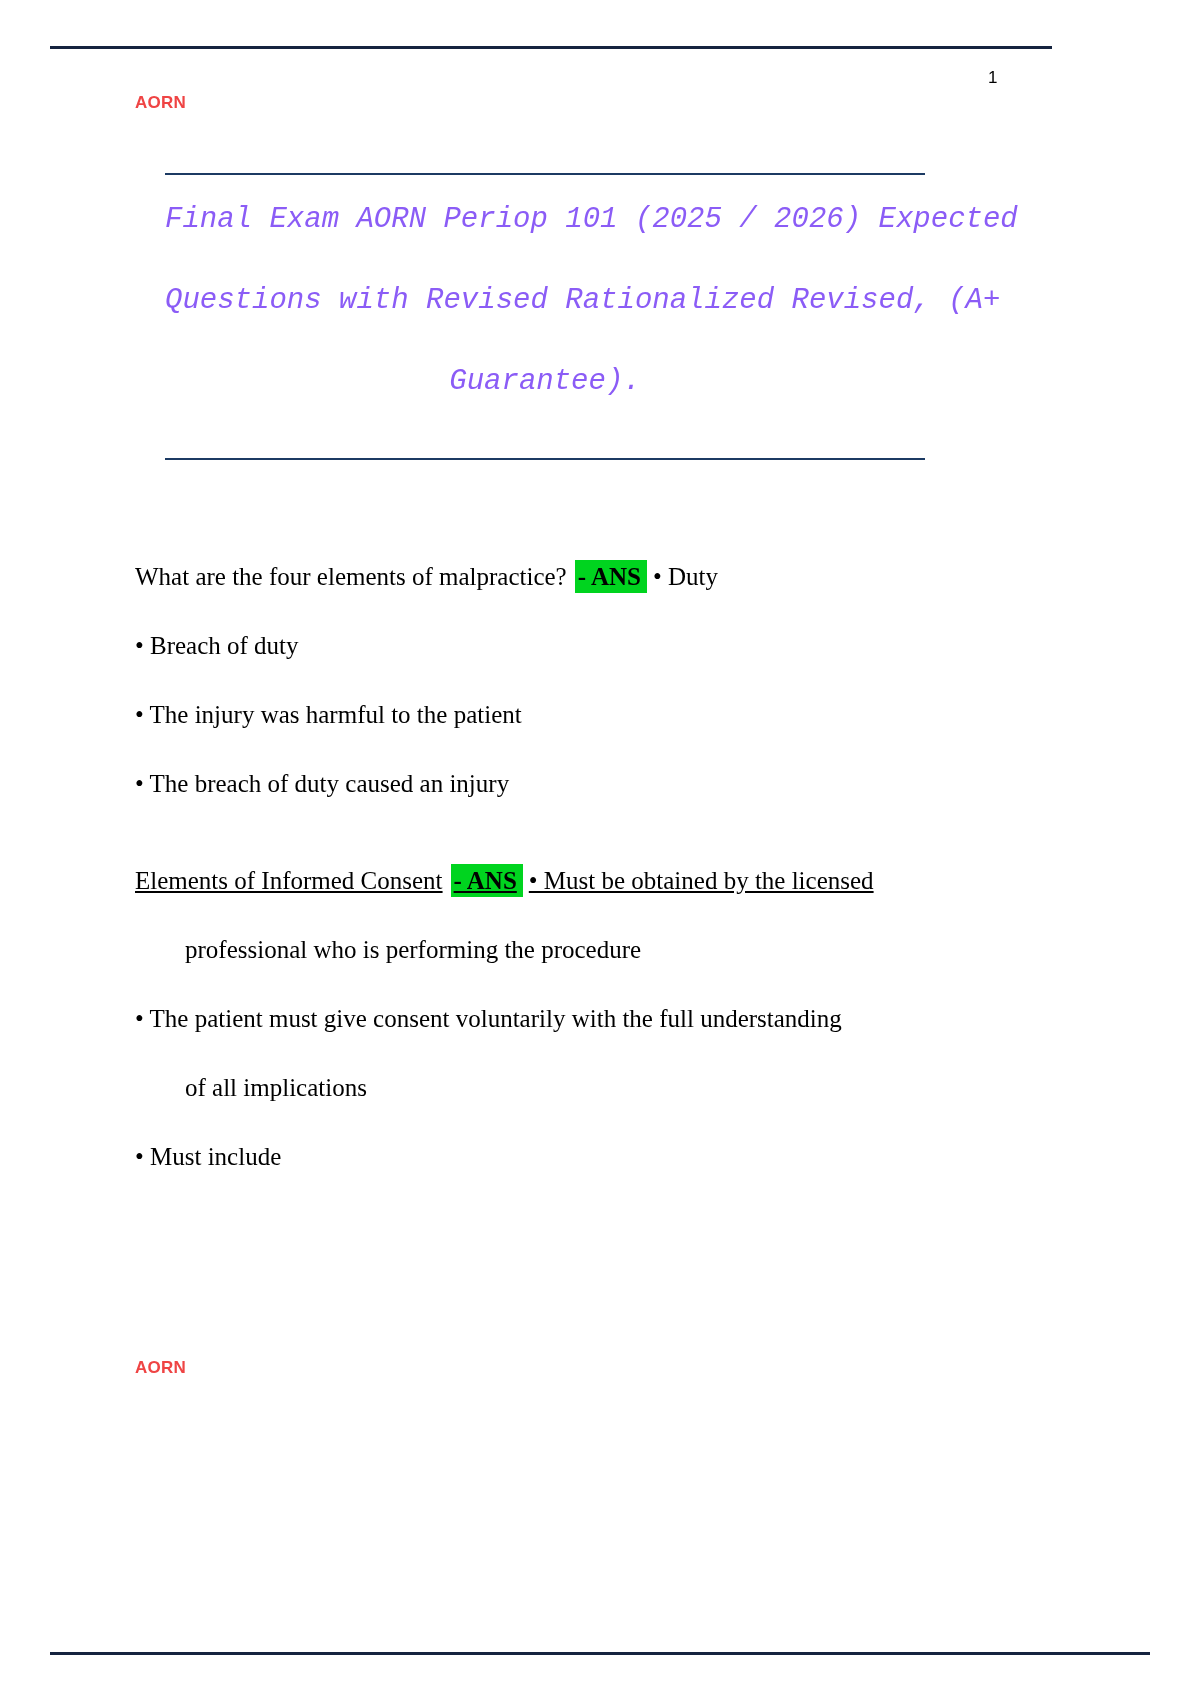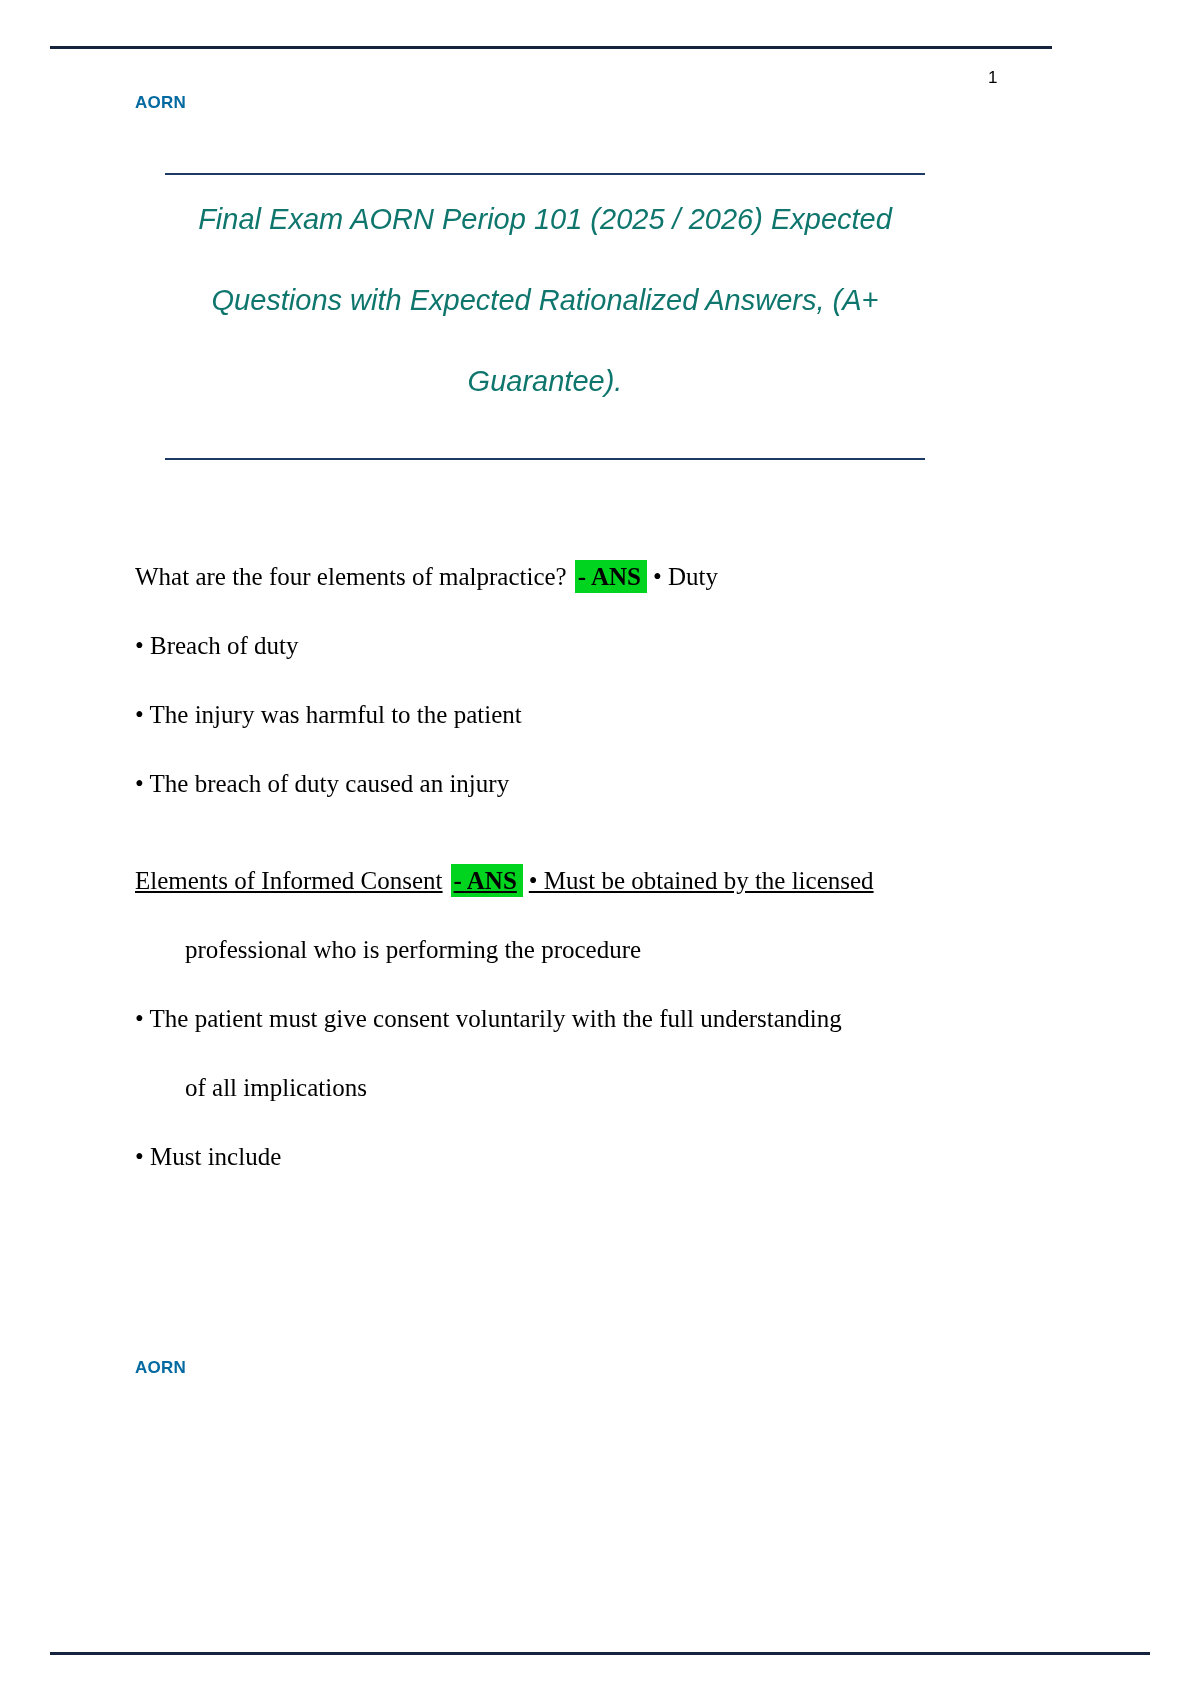--- a/index.html
+++ b/index.html
@@ -24,37 +24,37 @@
     width: 1100px; height: 3px;
   }
   .page-number {
     position: absolute; top: 68px; left: 988px;
     font-family: "Liberation Sans", sans-serif;
     font-size: 17px; color: #000;
   }
   .header-label, .footer-label {
     position: absolute; left: 135px;
     font-family: "Liberation Sans", sans-serif;
-    font-weight: 700; font-size: 17px; color: #0369a1;
+    font-weight: 700; font-size: 17px; color: #ef4444;
     letter-spacing: 0.2px;
   }
   .header-label { top: 93px; }
   .footer-label { top: 1358px; }
 
   .title-block { position: absolute; top: 173px; left: 165px; width: 760px; }
   .title-rule { height: 2px; background: #1c3a63; }
   .doc-title {
     margin: 0;
     padding: 4px 0 36px;
     text-align: center;
-    font-family: Liberation Sans, sans-serif;
+    font-family: Liberation Mono, monospace;
     font-style: italic;
     font-weight: 400;
     font-size: 29px;
-    color: #0f766e;
+    color: #8b5cf6;
   }
   .title-line { display: block; line-height: 81px; white-space: nowrap; }
 
   .body-text {
     position: absolute; top: 562px; left: 135px; width: 935px;
     font-size: 25px;
   }
   .line { margin: 0 0 40px 0; line-height: 29px; }
   .line.indent { padding-left: 50px; }
   .line.gap-before { margin-top: 68px; text-decoration: underline; }
@@ -75,21 +75,21 @@
   <div class="rule page-rule-top"></div>
 
   <div class="page-number">1</div>
 
   <div class="header-label">AORN</div>
 
   <div class="title-block">
     <div class="title-rule"></div>
     <h1 class="doc-title">
       <span class="title-line">Final Exam AORN Periop 101 (2025 / 2026) Expected</span>
-      <span class="title-line">Questions with Expected Rationalized Answers, (A+</span>
+      <span class="title-line">Questions with Revised Rationalized Revised, (A+</span>
       <span class="title-line">Guarantee).</span>
     </h1>
     <div class="title-rule"></div>
   </div>
 
   <div class="body-text">
 
     <p class="line">
       <span>What are the four elements of malpractice?</span><mark class="ans-highlight">- ANS</mark><span>• Duty</span>
     </p>

